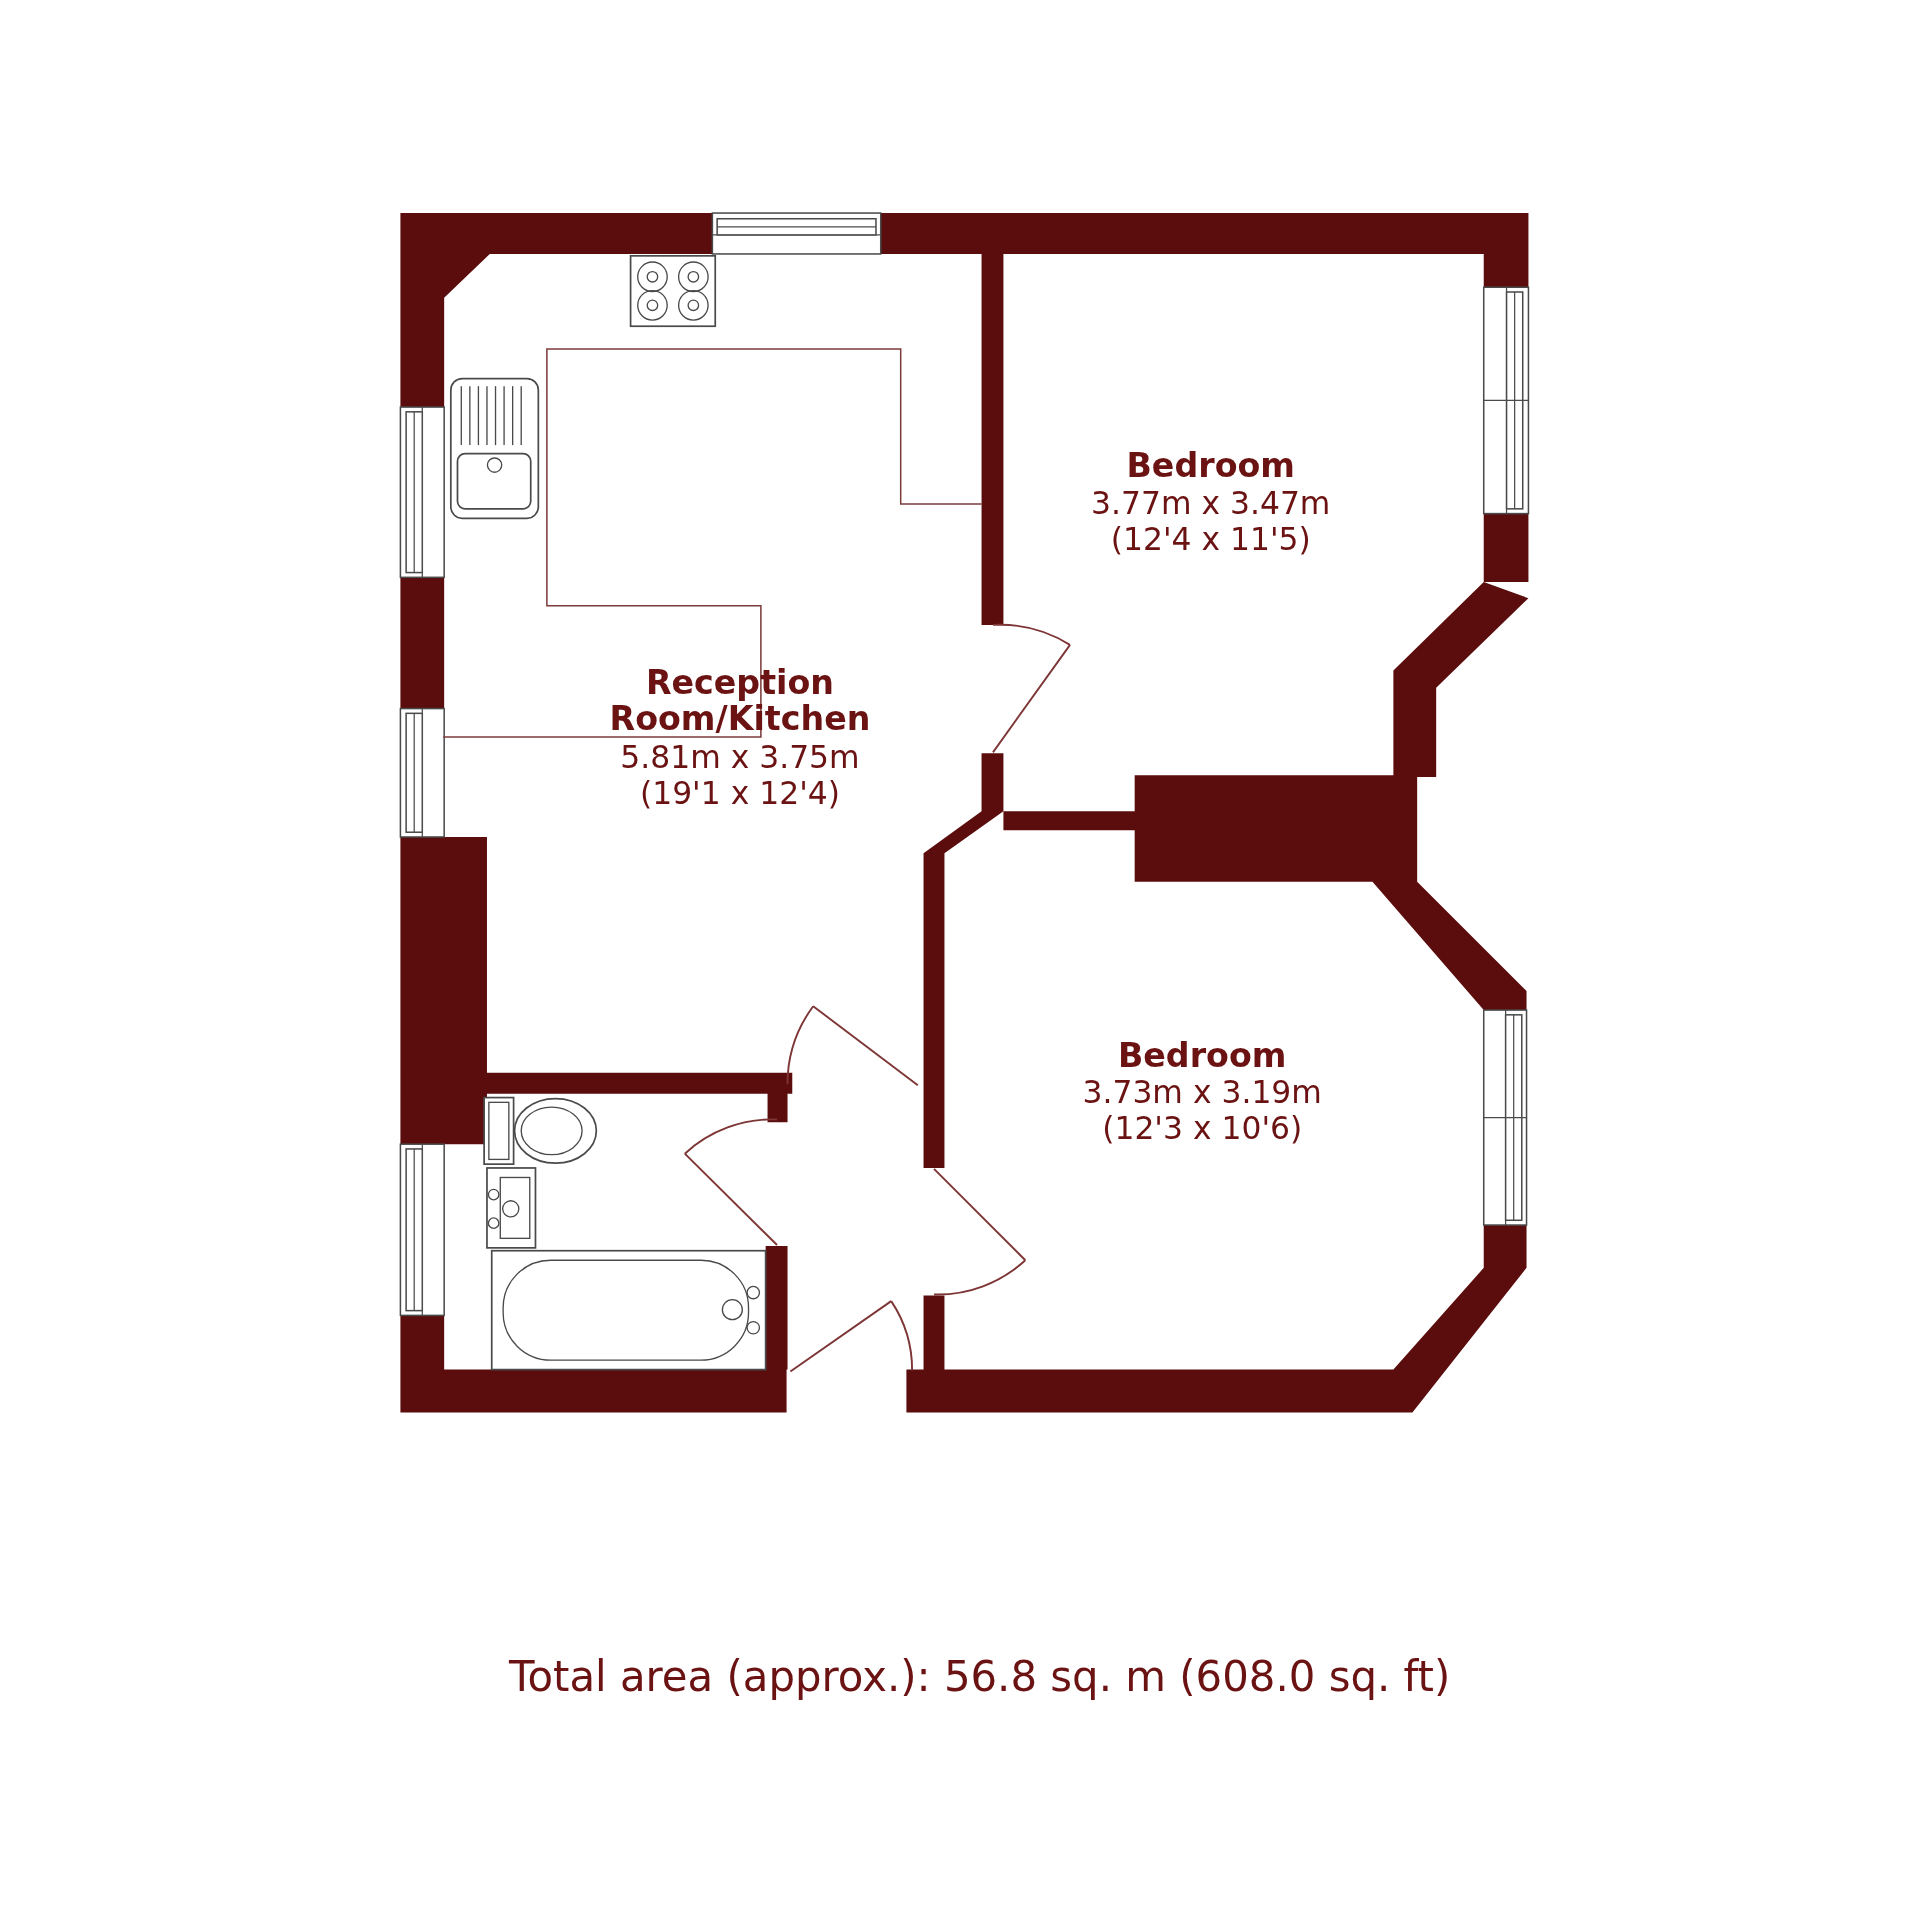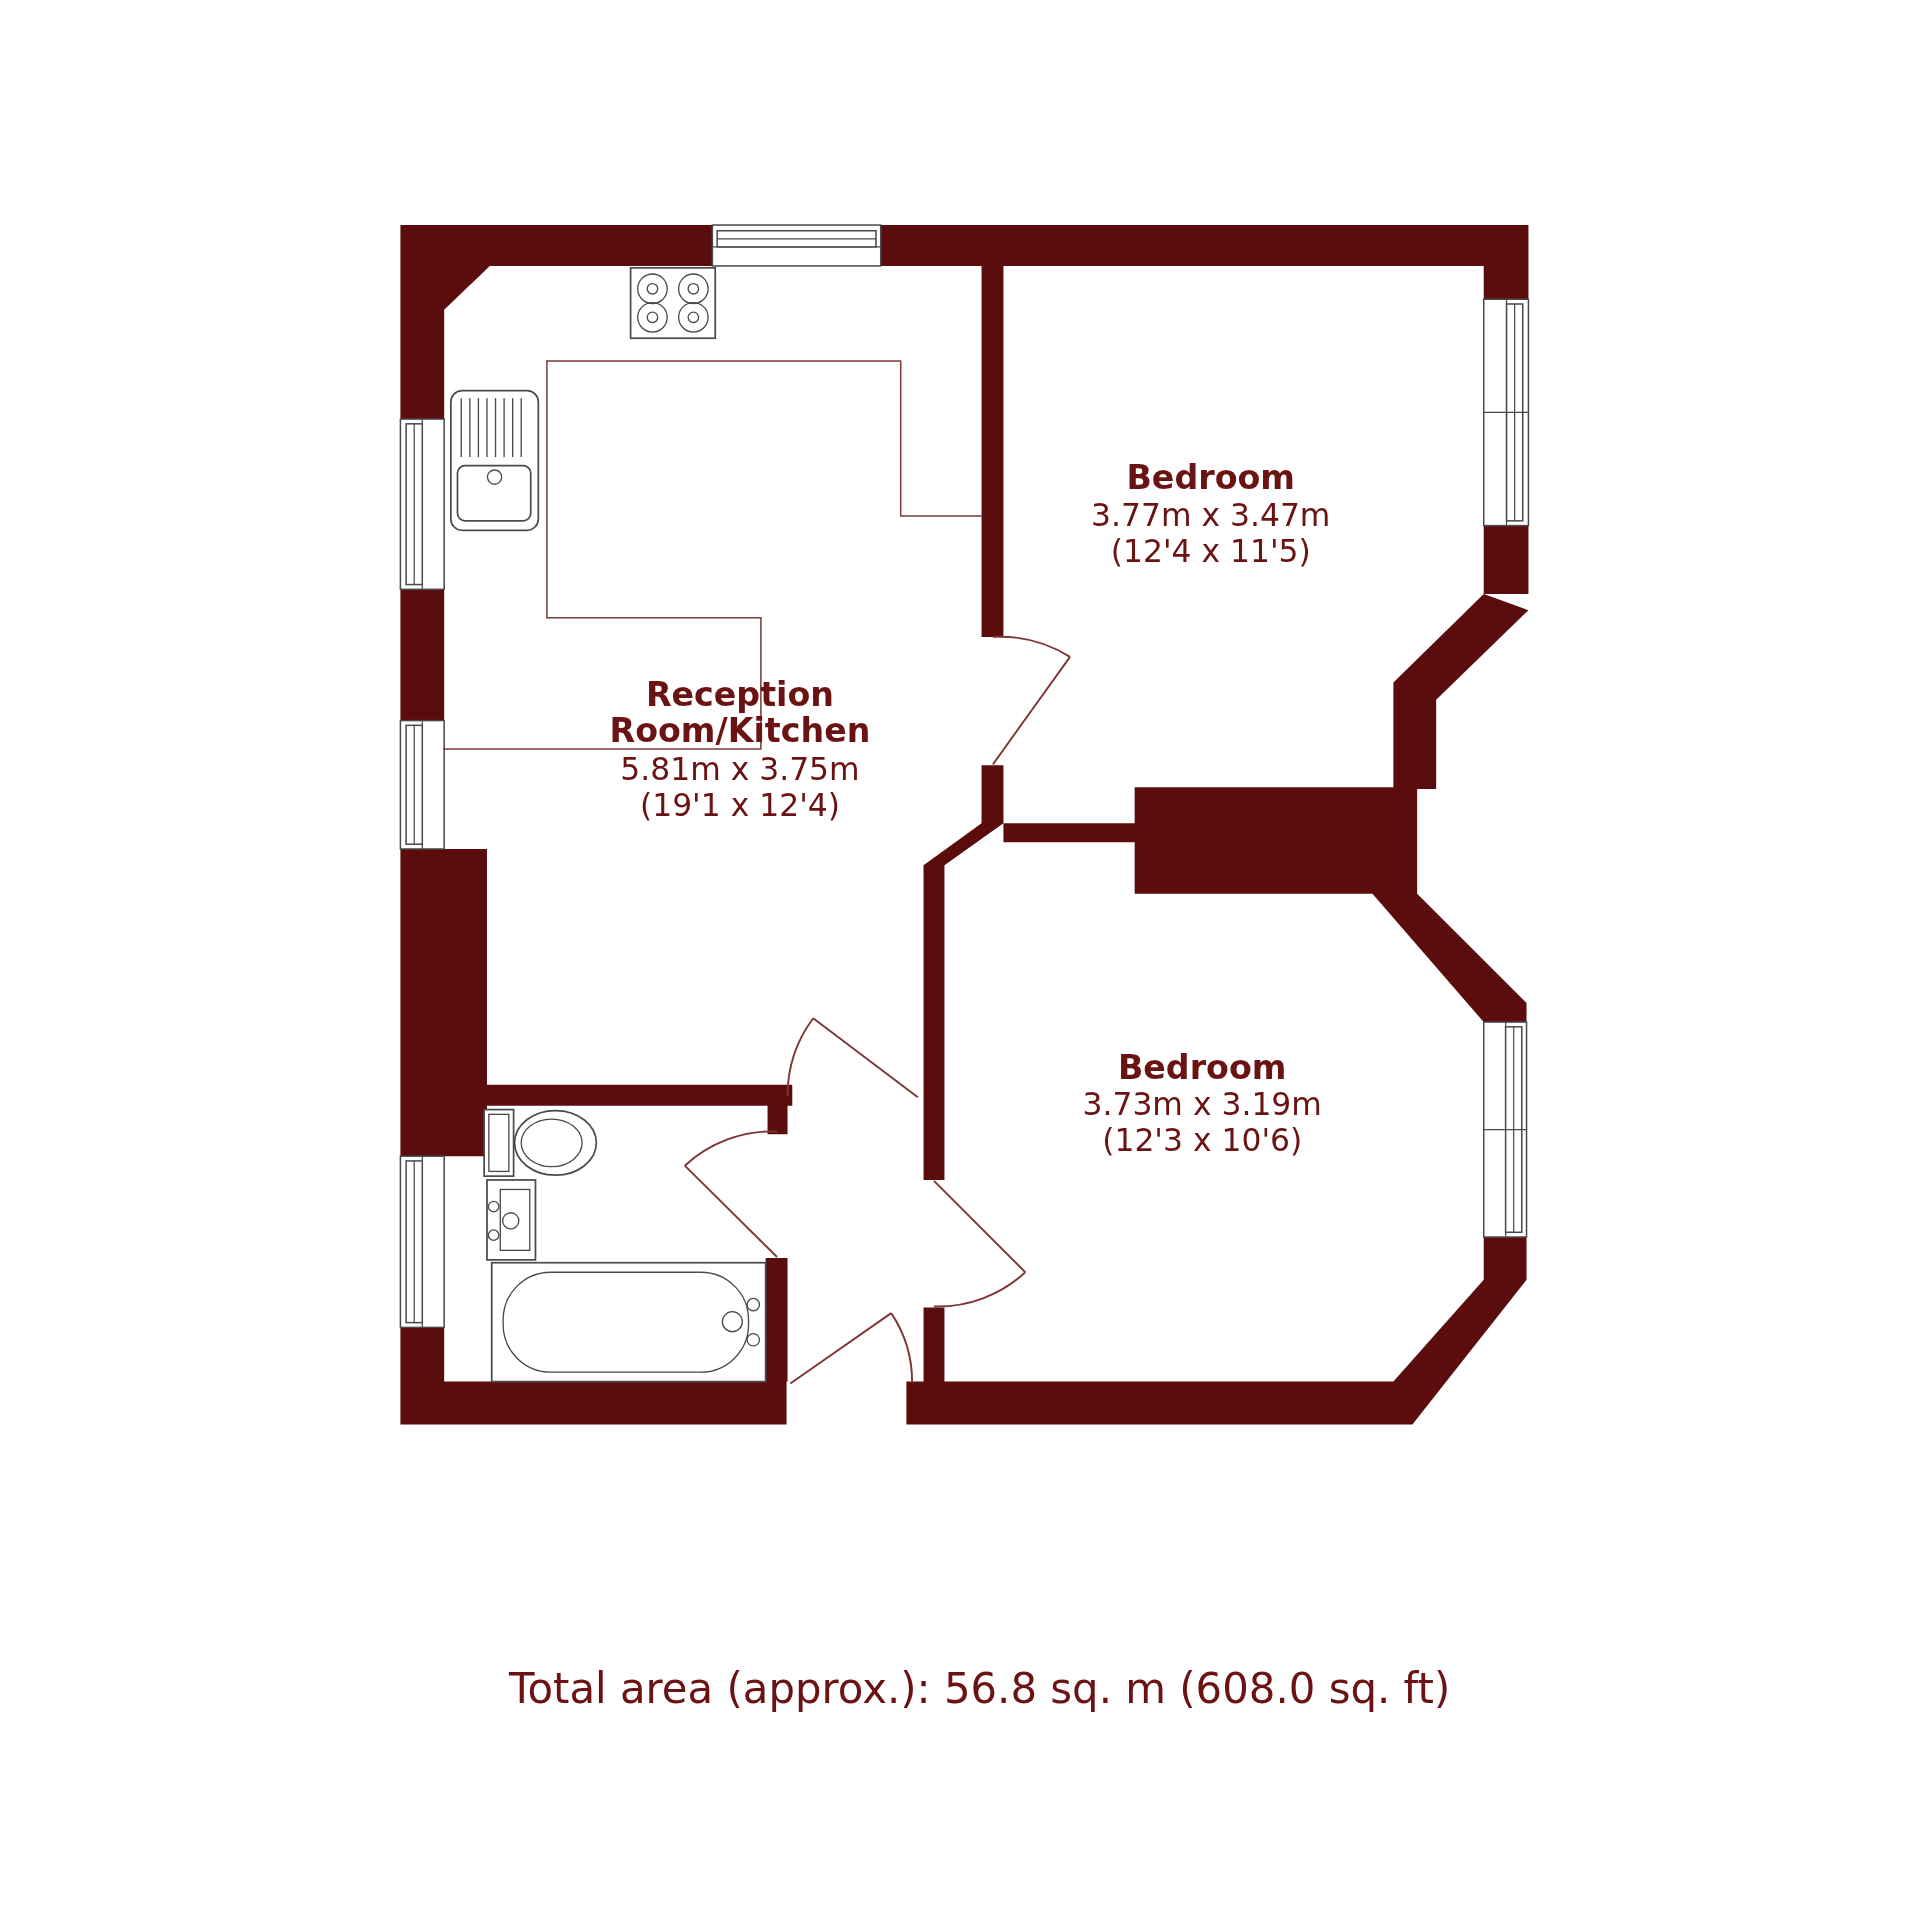--- a/index.html
+++ b/index.html
@@ -1,18 +1,18 @@
 <!DOCTYPE html>
 <html style="--wall: #5b0d0d; --door_line: #7d3535; --floor_line: #7d3b3b; --fixture_line: #4a4a4a; --label_text: #6b1212; --background: #ffffff;font-size:15px"><head>
 <meta charset="utf-8">
 <style>
   html,body { margin:0; padding:0; background:#ffffff; }
   .canvas {
     width:1926px; height:1762px; background:var(--background,#fff);
-    position:relative; font-family:"DejaVu Sans","Liberation Sans",sans-serif;margin-top:12px;
+    position:relative; font-family:"DejaVu Sans","Liberation Sans",sans-serif;
   }
   svg { display:block; }
   .wall       { fill:var(--wall,#5b0d0d); stroke:none; }
   .win-frame  { fill:#ffffff; stroke:var(--fixture_line,#4a4a4a); stroke-width:1.6; }
   .win-line   { stroke:var(--fixture_line,#4a4a4a); stroke-width:1.3; }
   .fixture    { fill:#ffffff; stroke:var(--fixture_line,#4a4a4a); stroke-width:1.8; }
   .fixline    { fill:none; stroke:var(--fixture_line,#4a4a4a); stroke-width:1.4; }
   .floorline  { fill:none; stroke:var(--floor_line,#7d3b3b); stroke-width:1.6; }
   .doorline   { fill:none; stroke:var(--door_line,#7d3535); stroke-width:2; }
   .room-name  { fill:var(--label_text,#6b1212); font-size:35px; font-weight:700; text-anchor:middle; }

